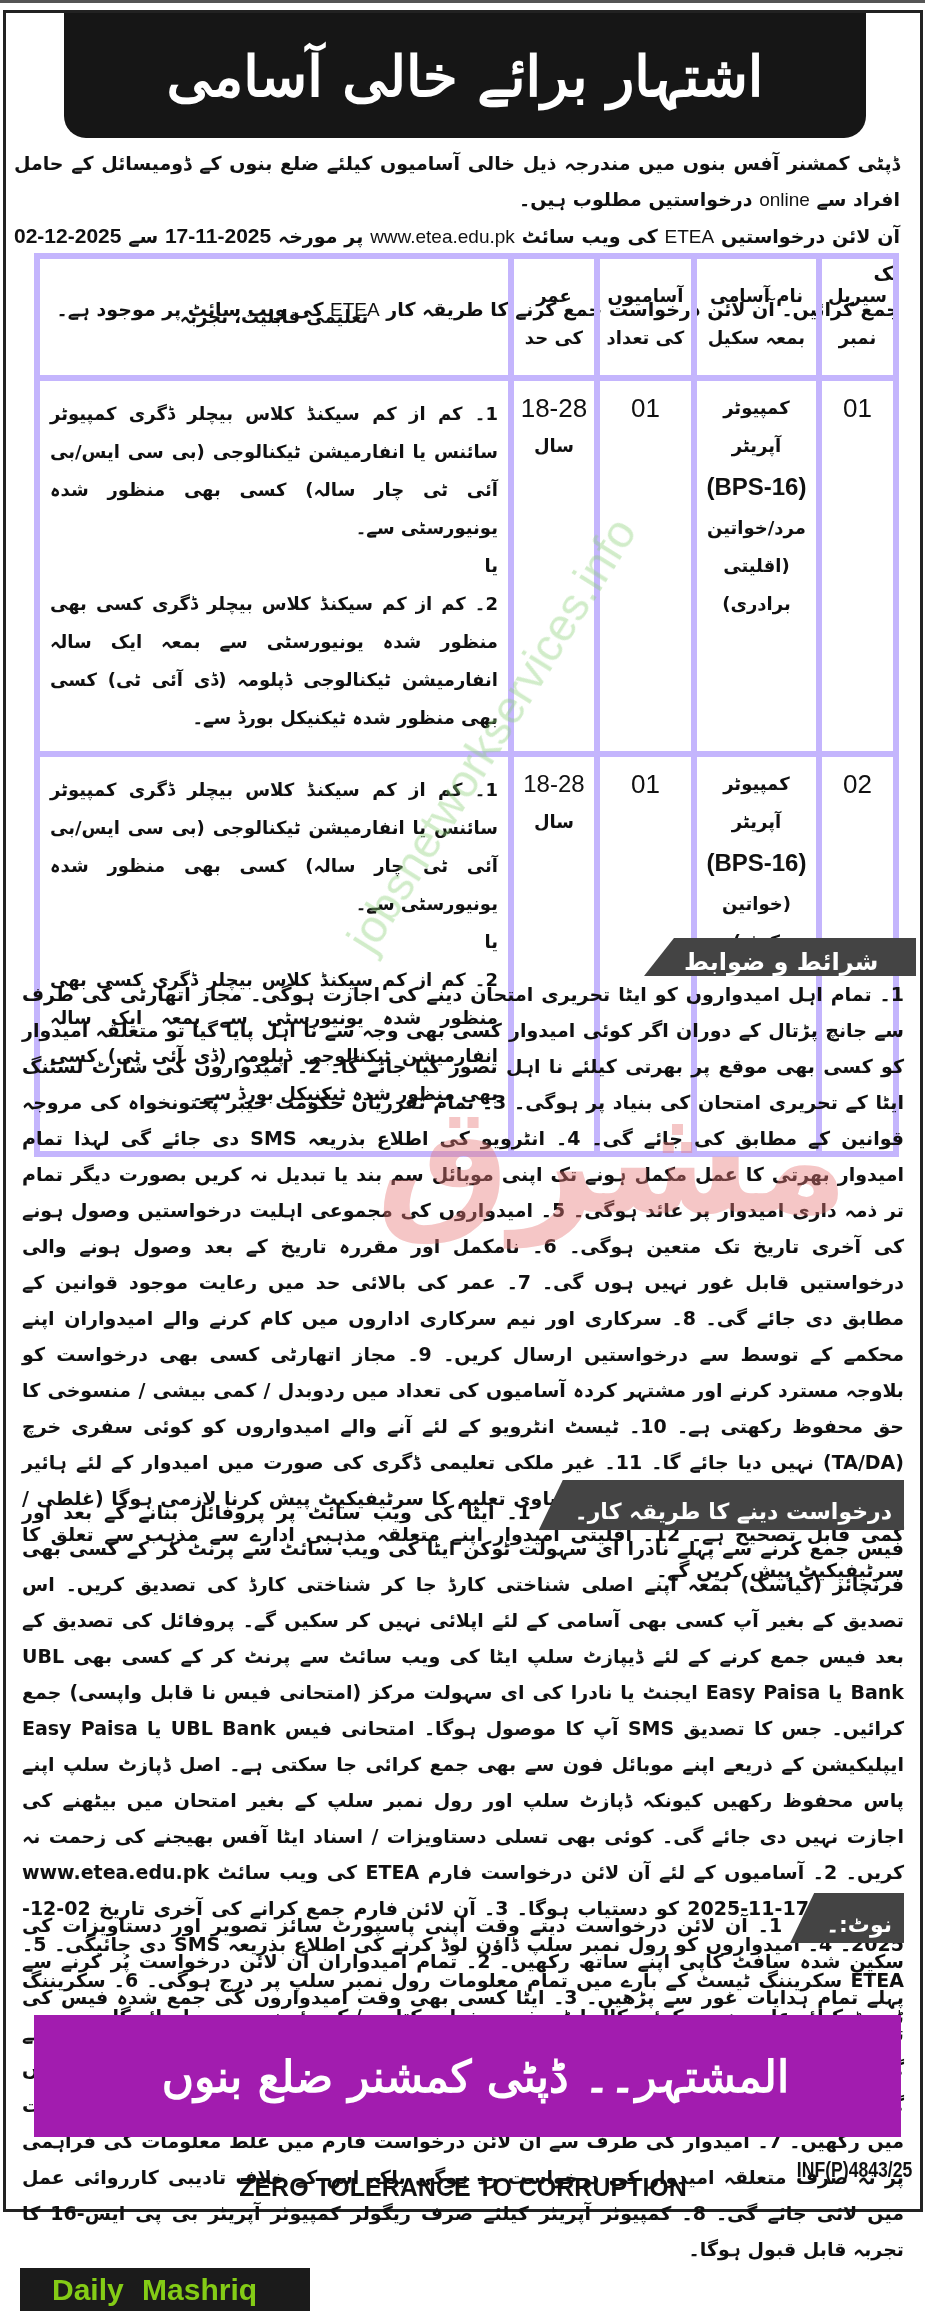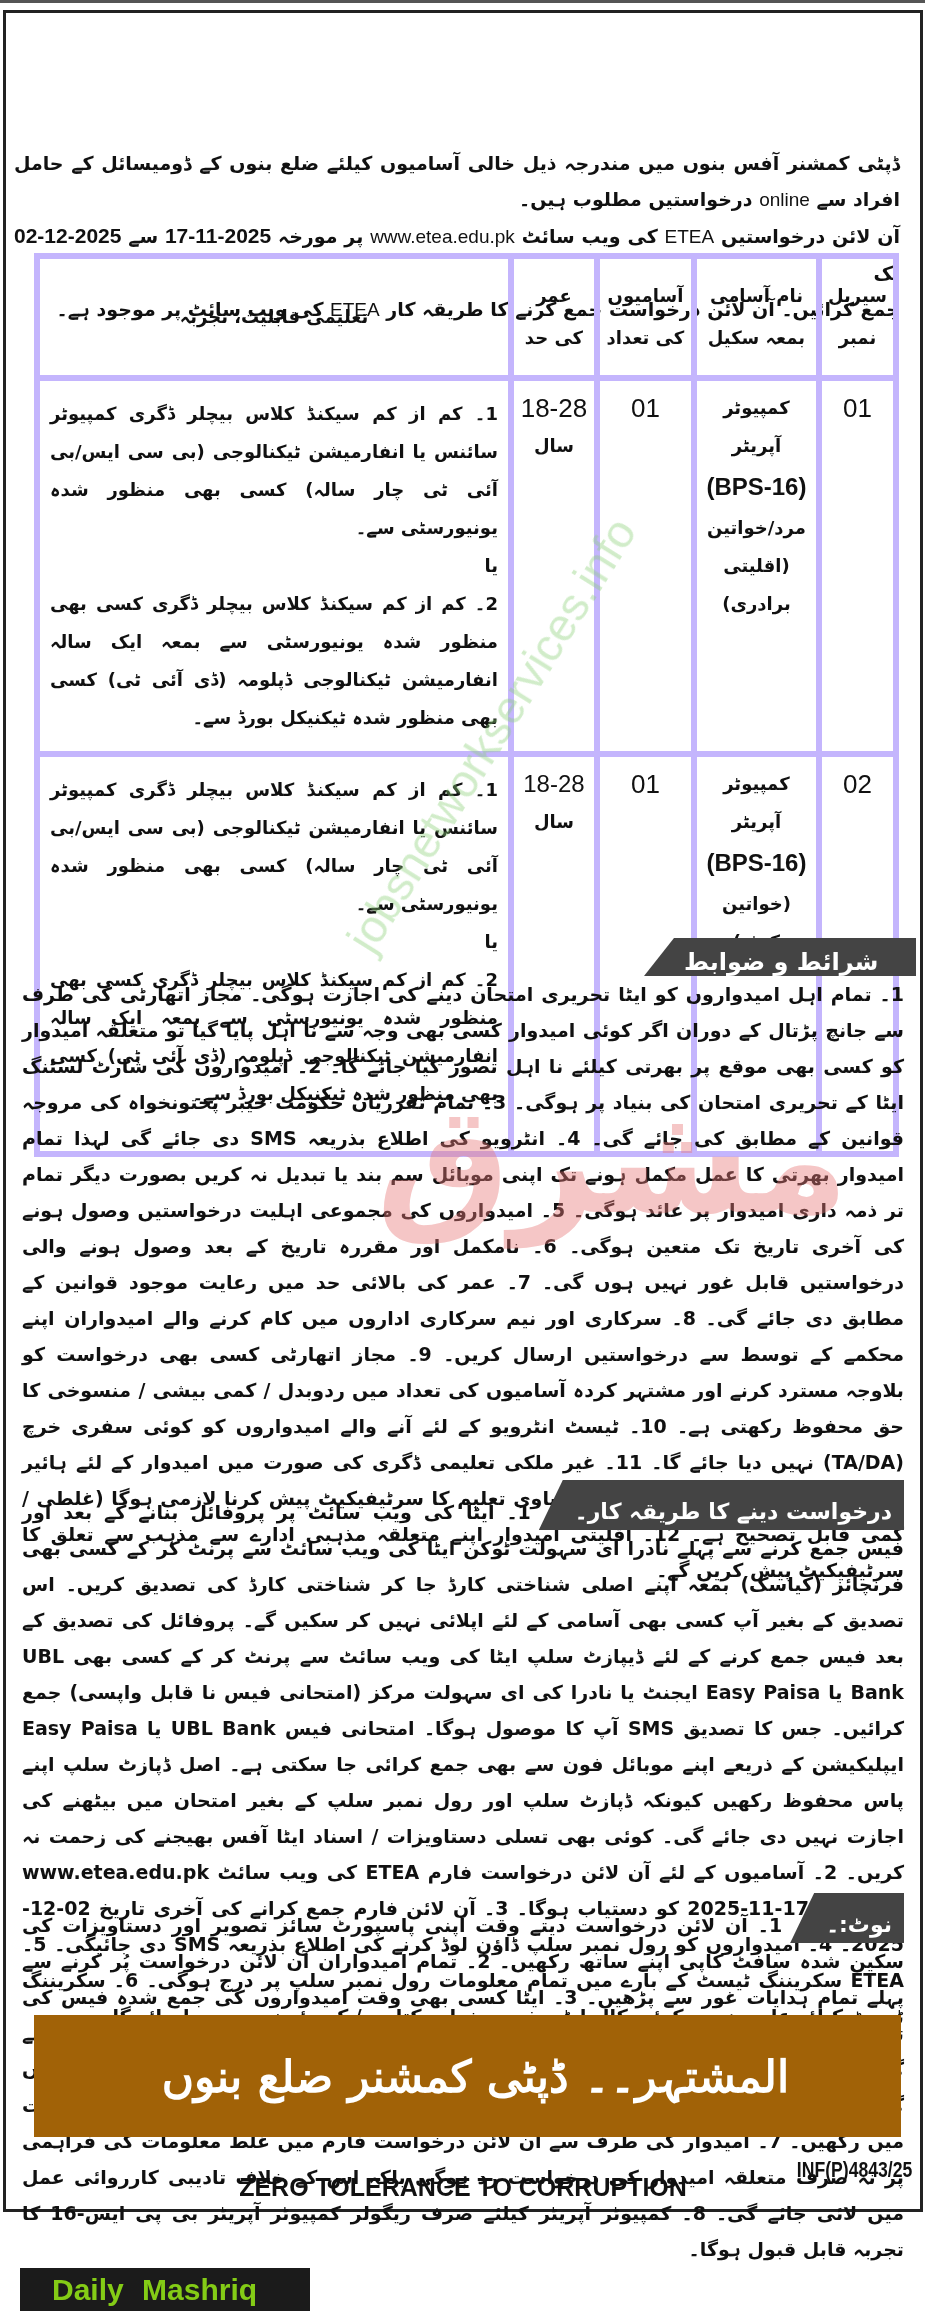--- a/index.html
+++ b/index.html
@@ -79,21 +79,21 @@
   .wm-text {
     position: absolute; font-family: "DejaVu Sans", sans-serif; font-weight: bold;
     color: #e87a7a; font-size: 150px; direction: rtl; left: 40px; top: 20px; opacity: 0.85; text-align: center;
   }
   .wm-green {
     position: absolute; left: 0; top: -120px; color: #8cd17a; font-size: 46px; font-family: "Liberation Sans", sans-serif;
     transform: rotate(-58deg); transform-origin: left top; white-space: nowrap; opacity: 0.8;
   }
 
   .signature-banner {
-    position: absolute; left: 28px; top: 2002px; width: 867px; height: 122px; background: #a16207;
+    position: absolute; left: 28px; top: 2002px; width: 867px; height: 122px; background: #a21caf;
     display: flex; align-items: center; justify-content: center; padding-left: 16px;
   }
   .sig-text { color: #fff; font-family: "DejaVu Serif", serif; font-size: 44px; font-weight: bold; direction: rtl; }
 
   .slogan {
     position: absolute; left: 0; width: 100%; top: 2140px; text-align: center;
     font-family: "Liberation Sans", sans-serif; font-weight: bold; font-size: 25px; letter-spacing: 0px; margin-top: 20px;
   }
   .ref-code {
     position: absolute; right: 8px; top: 2144px; font-family: "Liberation Sans", sans-serif;
@@ -106,20 +106,23 @@
     display: flex; align-items: center; padding-left: 32px; word-spacing: 10px;
   }
 </style>
 </head>
 <body>
 
 <div class="top-rule"></div>
 
 <div class="ad-frame">
 
+  <div class="title-banner">
+    <span class="title-text">اشتہار برائے خالی آسامی</span>
+  </div>
 
   <div class="intro urdu">
     <p>
       <span>ڈپٹی کمشنر آفس بنوں میں مندرجہ ذیل خالی آسامیوں کیلئے ضلع بنوں کے ڈومیسائل کے حامل افراد سے</span>
       <span class="latin">online</span>
       <span>درخواستیں مطلوب ہیں۔</span>
     </p>
     <p>
       <span>آن لائن درخواستیں</span>
       <span class="latin">ETEA</span>

